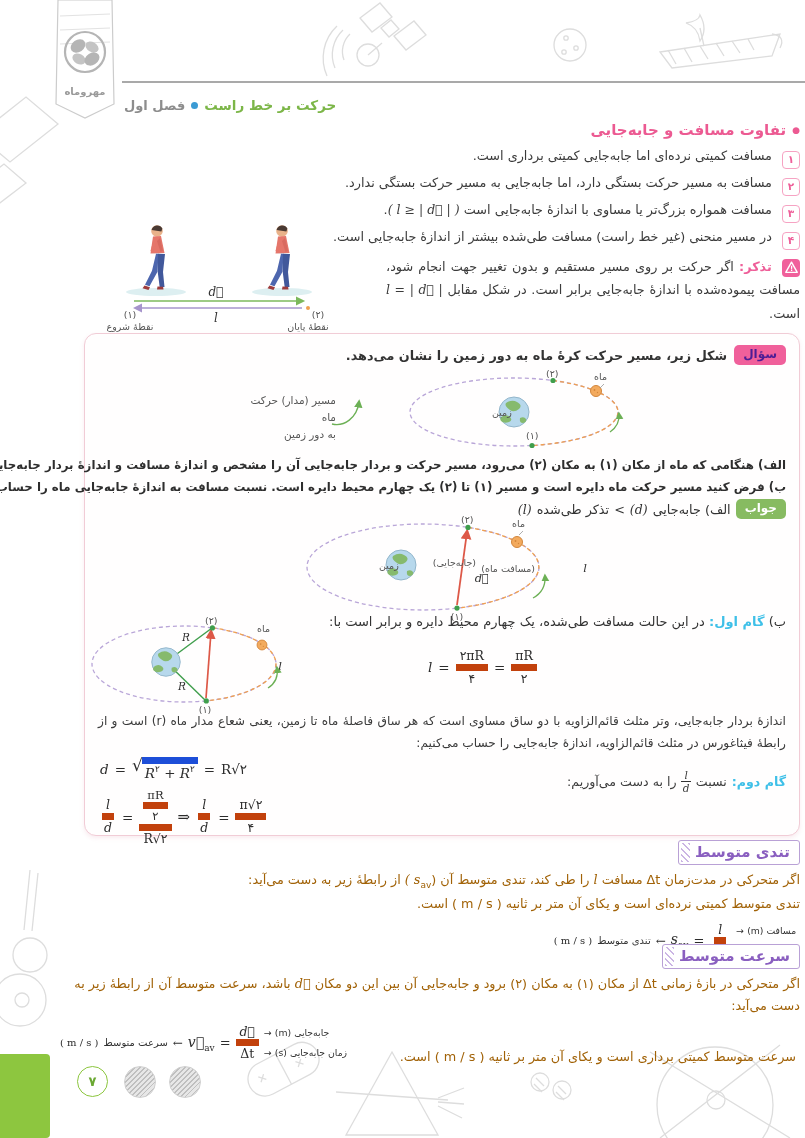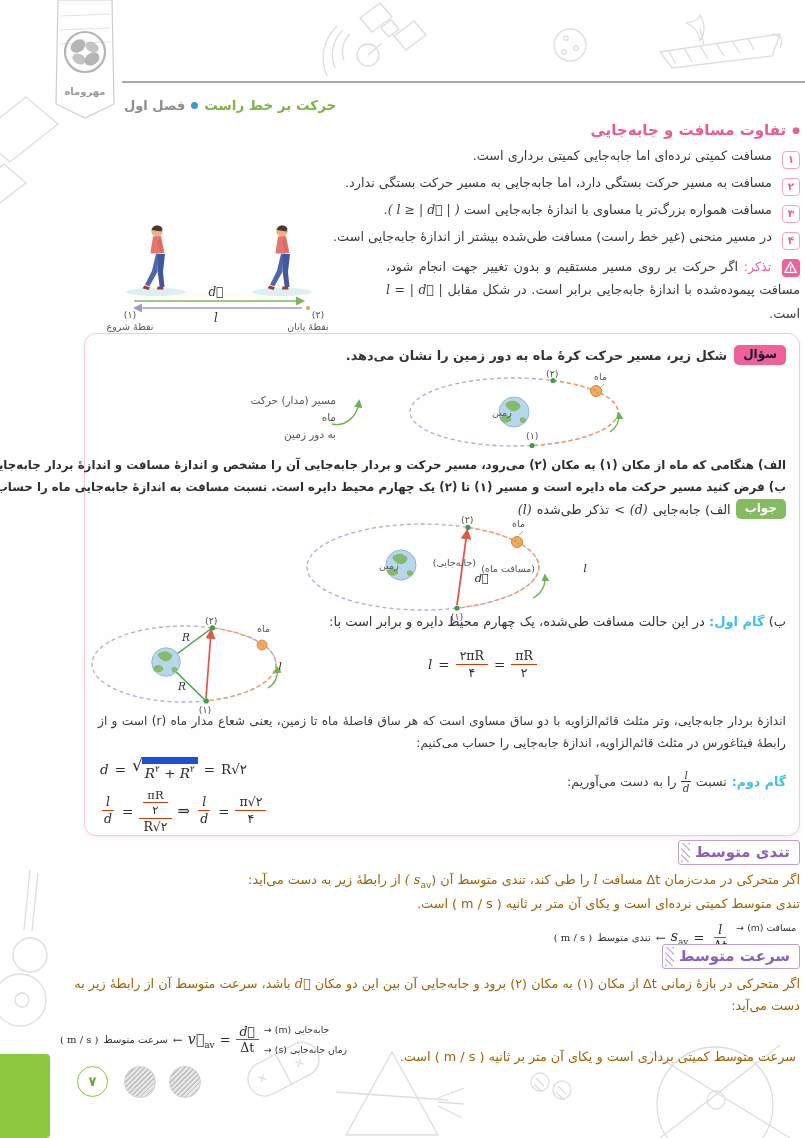--- a/index.html
+++ b/index.html
@@ -21,46 +21,46 @@
   
   #sec1{left:60px;top:121px;width:740px;z-index:2;direction:rtl;}
   .sec1-title{color:#ec5a92;font-weight:bold;font-size:15px;display:flex;align-items:center;gap:6px;}
   .sec1-title .bullet{font-size:9px;}
   .items{margin-top:3px;}
   .item{font-size:12.8px;line-height:27px;color:#3b3b3b;}
   .ibadge{display:inline-flex;align-items:center;justify-content:center;width:16px;height:16px;border:1.3px solid #f6a3c3;border-radius:4px;color:#ee5f99;font-size:10.5px;font-weight:bold;margin-left:6px;vertical-align:-3px;background:#fff;}
   .island{direction:ltr;unicode-bidi:isolate;font-family:"DejaVu Serif",serif;font-style:italic;font-size:12.5px;}
   #note{width:414px;margin-top:5px;font-size:12.8px;line-height:1.8;text-align:justify;color:#3b3b3b;}
   .note-ico{display:inline-flex;width:18px;height:18px;background:#f0609b;border-radius:4px;align-items:center;justify-content:center;margin-left:5px;vertical-align:-4px;}
-  .note-label{color:#ee5f99;font-weight:normal;}
+  .note-label{color:#ee5f99;font-weight:bold;}
   
   .orbp{fill:none;stroke:#b9a6d8;stroke-width:1.3;stroke-dasharray:4 3;}
   .orbo{fill:none;stroke:#f0a050;stroke-width:1.3;stroke-dasharray:4 3;}
   .figlabel{font-size:9.5px;fill:#555;font-family:"DejaVu Sans",sans-serif;}
   .figmath{font-family:"DejaVu Serif",serif;font-style:italic;fill:#333;}
   
   #card{left:84px;top:333px;width:716px;height:503px;border:1.6px solid #f1ccd6;border-radius:12px;background:#fffefe;box-shadow:0 2px 4px rgba(236,188,201,.3);box-sizing:border-box;padding:8px 13px;direction:rtl;z-index:2;}
   .qrow{display:flex;align-items:center;gap:7px;height:26px;}
-  .badge-pink{background:#f0609b;color:#0f172a;font-size:12px;font-weight:bold;padding:2px 9px;border-radius:5px;line-height:1.3;}
+  .badge-pink{background:#f0609b;color:#4c1d95;font-size:12px;font-weight:bold;padding:2px 9px;border-radius:5px;line-height:1.3;}
   .badge-green{background:#87bb61;color:#fff;font-size:12px;font-weight:bold;padding:2px 9px;border-radius:5px;line-height:1.3;}
   .q-intro{font-weight:bold;font-size:12.8px;color:#333;}
   .fig1row{position:relative;height:86px;}
   .fig1-label{position:absolute;left:138px;top:24px;width:100px;text-align:right;font-size:10.5px;color:#555;line-height:1.6;direction:rtl;}
   .aline{font-weight:bold;font-size:11.8px;line-height:22px;color:#2e2e2e;white-space:nowrap;}
   .ansrow{display:flex;align-items:center;gap:5px;height:22px;font-size:12.8px;color:#333;}
   .fig2row{position:relative;height:94px;}
   .s1row{position:relative;height:96px;}
   .s1text{position:absolute;right:0;top:0;width:500px;font-size:13px;color:#333;direction:rtl;}
   .step-label{color:#3fc0e8;font-weight:bold;}
   .para{font-size:12.2px;line-height:1.8;text-align:justify;color:#3b3b3b;margin-top:1px;}
   .frow{position:relative;height:92px;}
   
   .formula{display:flex;direction:ltr;align-items:center;gap:6px;font-size:13.5px;color:#2c2c2c;font-family:"DejaVu Serif",serif;}
   .fr{display:inline-flex;flex-direction:column;align-items:center;line-height:1.25;font-size:12.5px;}
-  .fr .n{border-bottom:1px solid #c2410c;padding:0 4px;}
+  .fr .n{border-bottom:7px solid #c2410c;padding:0 4px;}
   .fr .d{padding:0 4px;}
   .sfr{display:inline-flex;flex-direction:column;align-items:center;line-height:1.15;font-size:10.5px;vertical-align:middle;font-family:"DejaVu Serif",serif;}
   .sfr .n{border-bottom:1px solid #333;padding:0 3px;}
   .sqrt{display:inline-flex;align-items:flex-start;}
   .sqrt .rs{font-size:17px;line-height:1;}
   .sqrt .rb{border-top:7px solid #1d4ed8;padding:0 3px;margin-left:-1px;}
   sup{font-size:9px;}
   sub{font-size:9px;}
   
   .pheader{display:inline-block;position:relative;border:1.5px solid #b9a1d6;border-radius:3px;background:#fff;color:#8a5fc0;font-weight:bold;font-size:15px;padding:2px 9px 3px 16px;}

